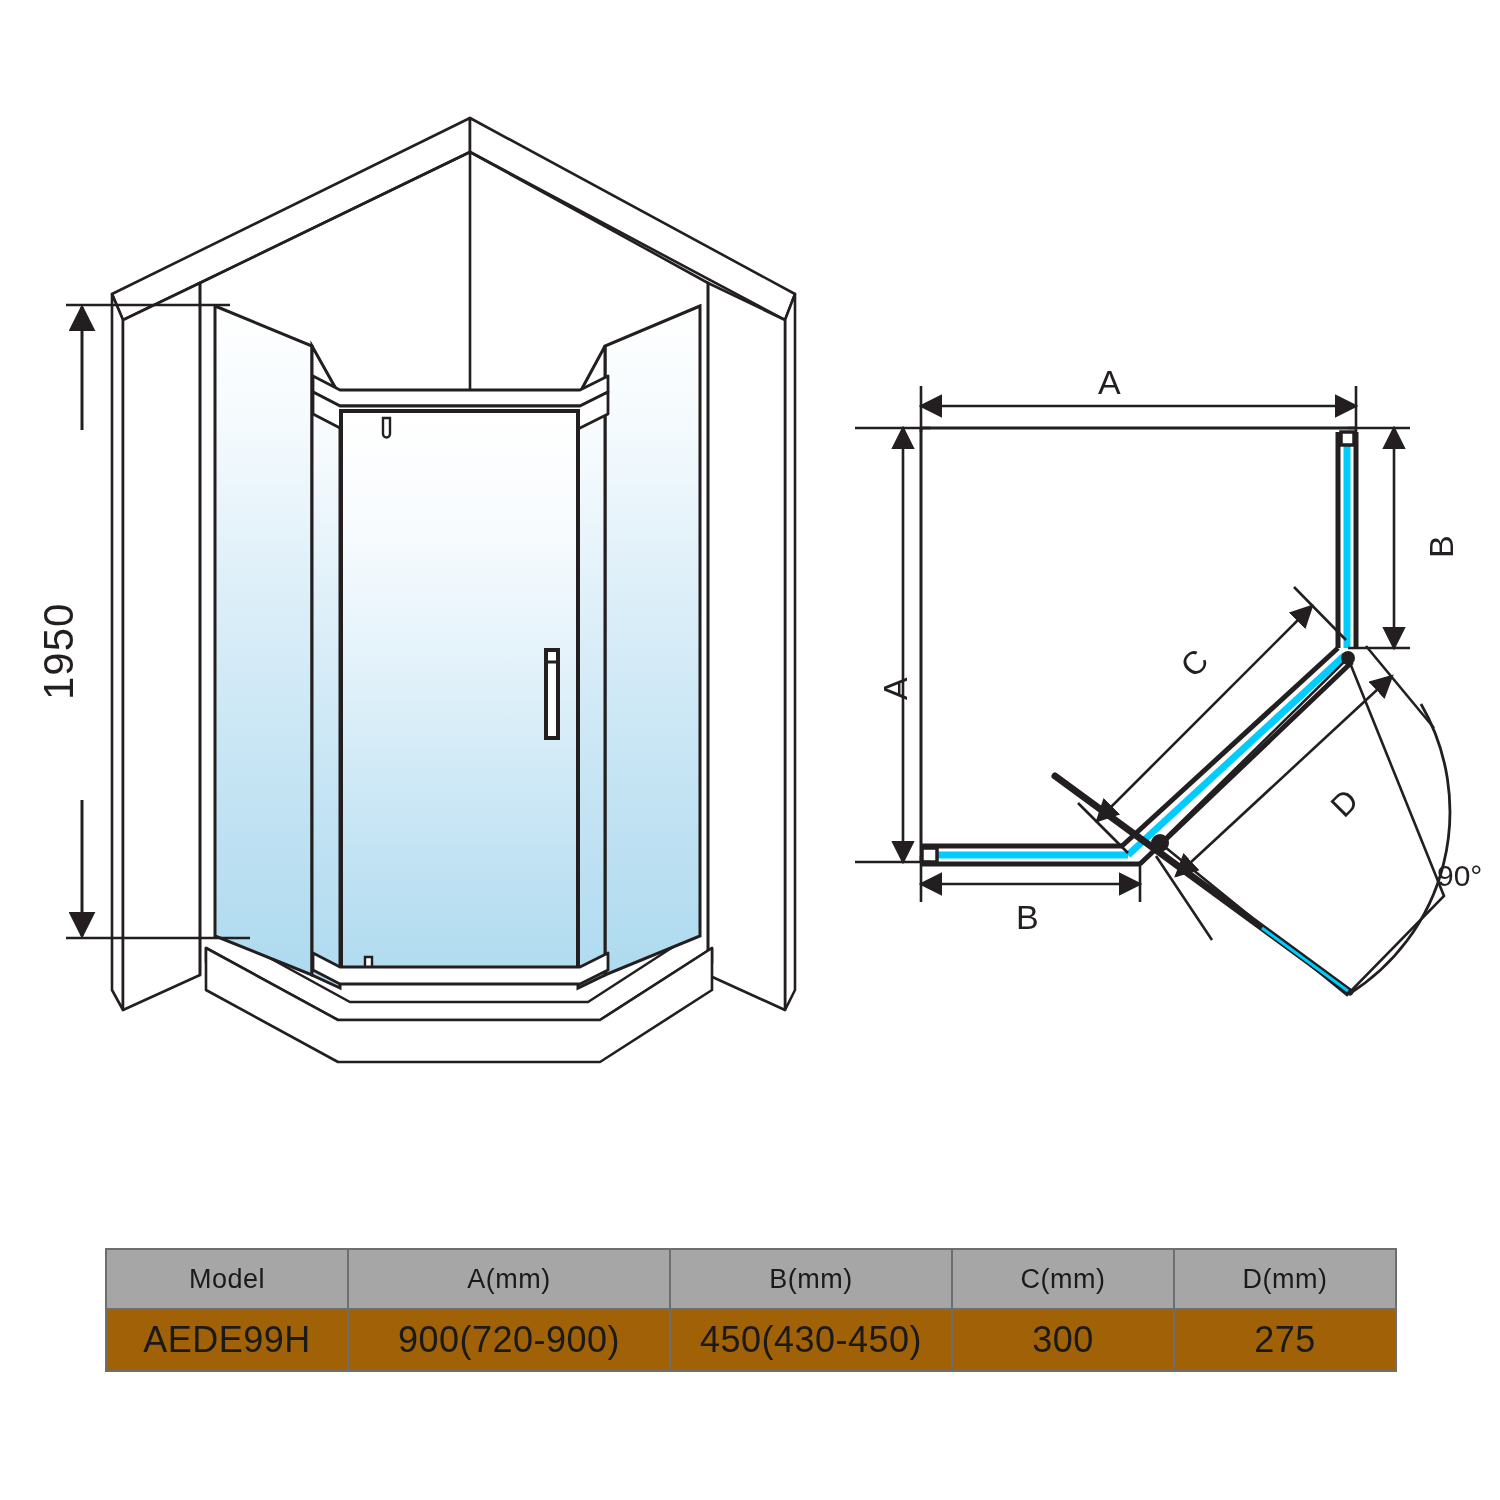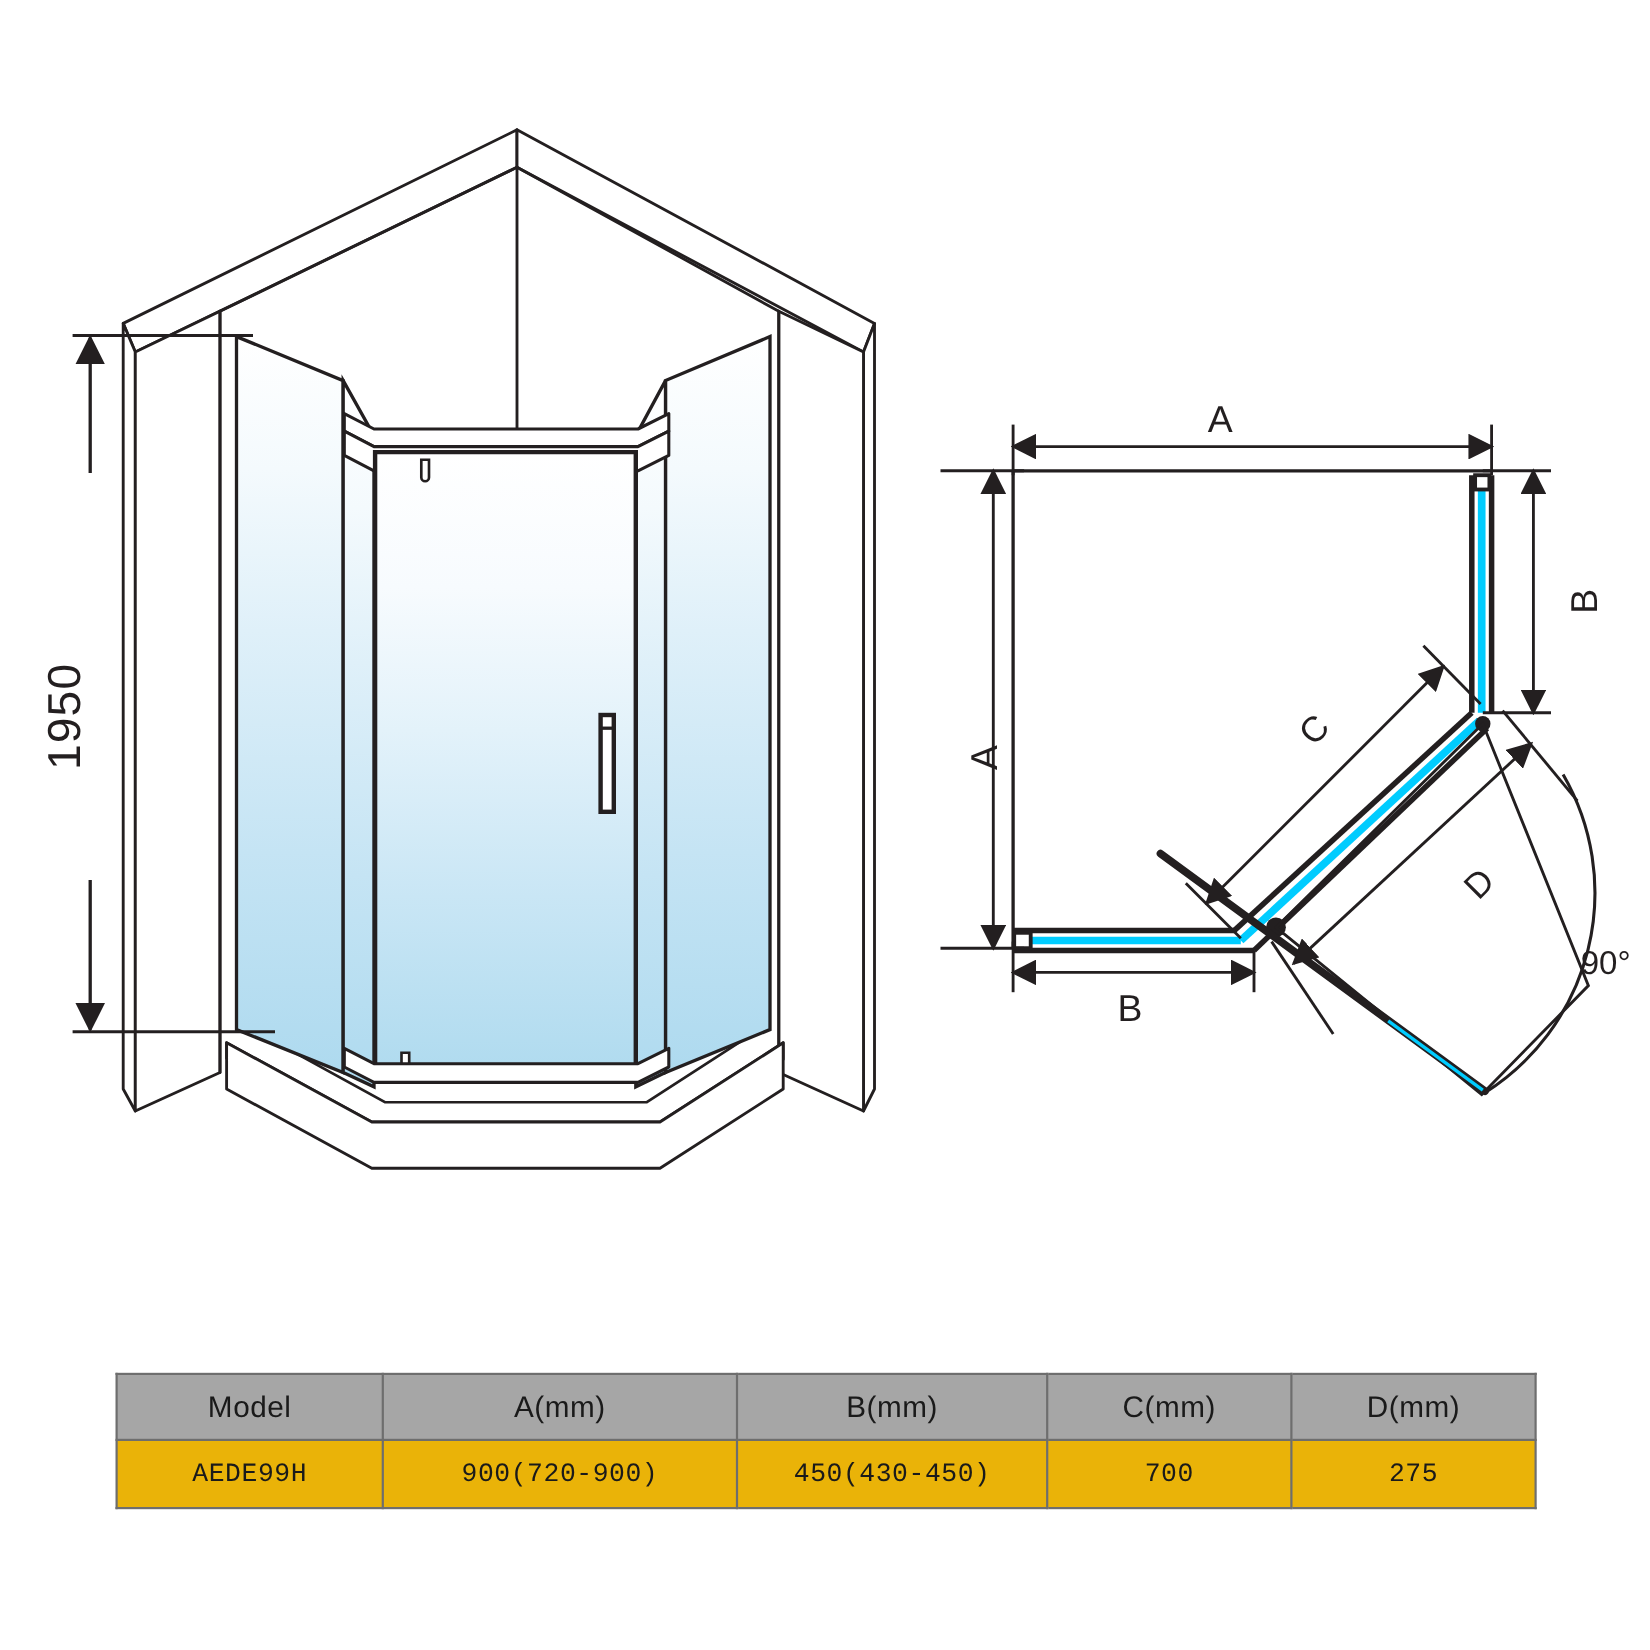--- a/index.html
+++ b/index.html
@@ -52,25 +52,24 @@
     white-space: nowrap;
   }
   table.spec-table thead th {
     background: #a6a6a6;
     height: 58px;
     font-weight: normal;
     font-size: 27px;
     letter-spacing: 0.5px;
   }
   table.spec-table tbody td {
-    background: #eab308;
+    background: #a16207;
     height: 60px;
-    font-size: 24px;
+    font-size: 36px;
     letter-spacing: 0.5px;
-    font-family: Liberation Mono, monospace;
   }
   .col-model  { width: 242px; }
   .col-a      { width: 322px; }
   .col-b      { width: 282px; }
   .col-c      { width: 222px; }
   .col-d      { width: 222px; }
 
   
   .dim-label {
     position: absolute;
@@ -354,20 +353,20 @@
           <th>B(mm)</th>
           <th>C(mm)</th>
           <th>D(mm)</th>
         </tr>
       </thead>
       <tbody>
         <tr>
           <td>AEDE99H</td>
           <td>900(720-900)</td>
           <td>450(430-450)</td>
-          <td>700</td>
+          <td>300</td>
           <td>275</td>
         </tr>
       </tbody>
     </table>
   </div>
 
 </div>
 
 </body></html>

